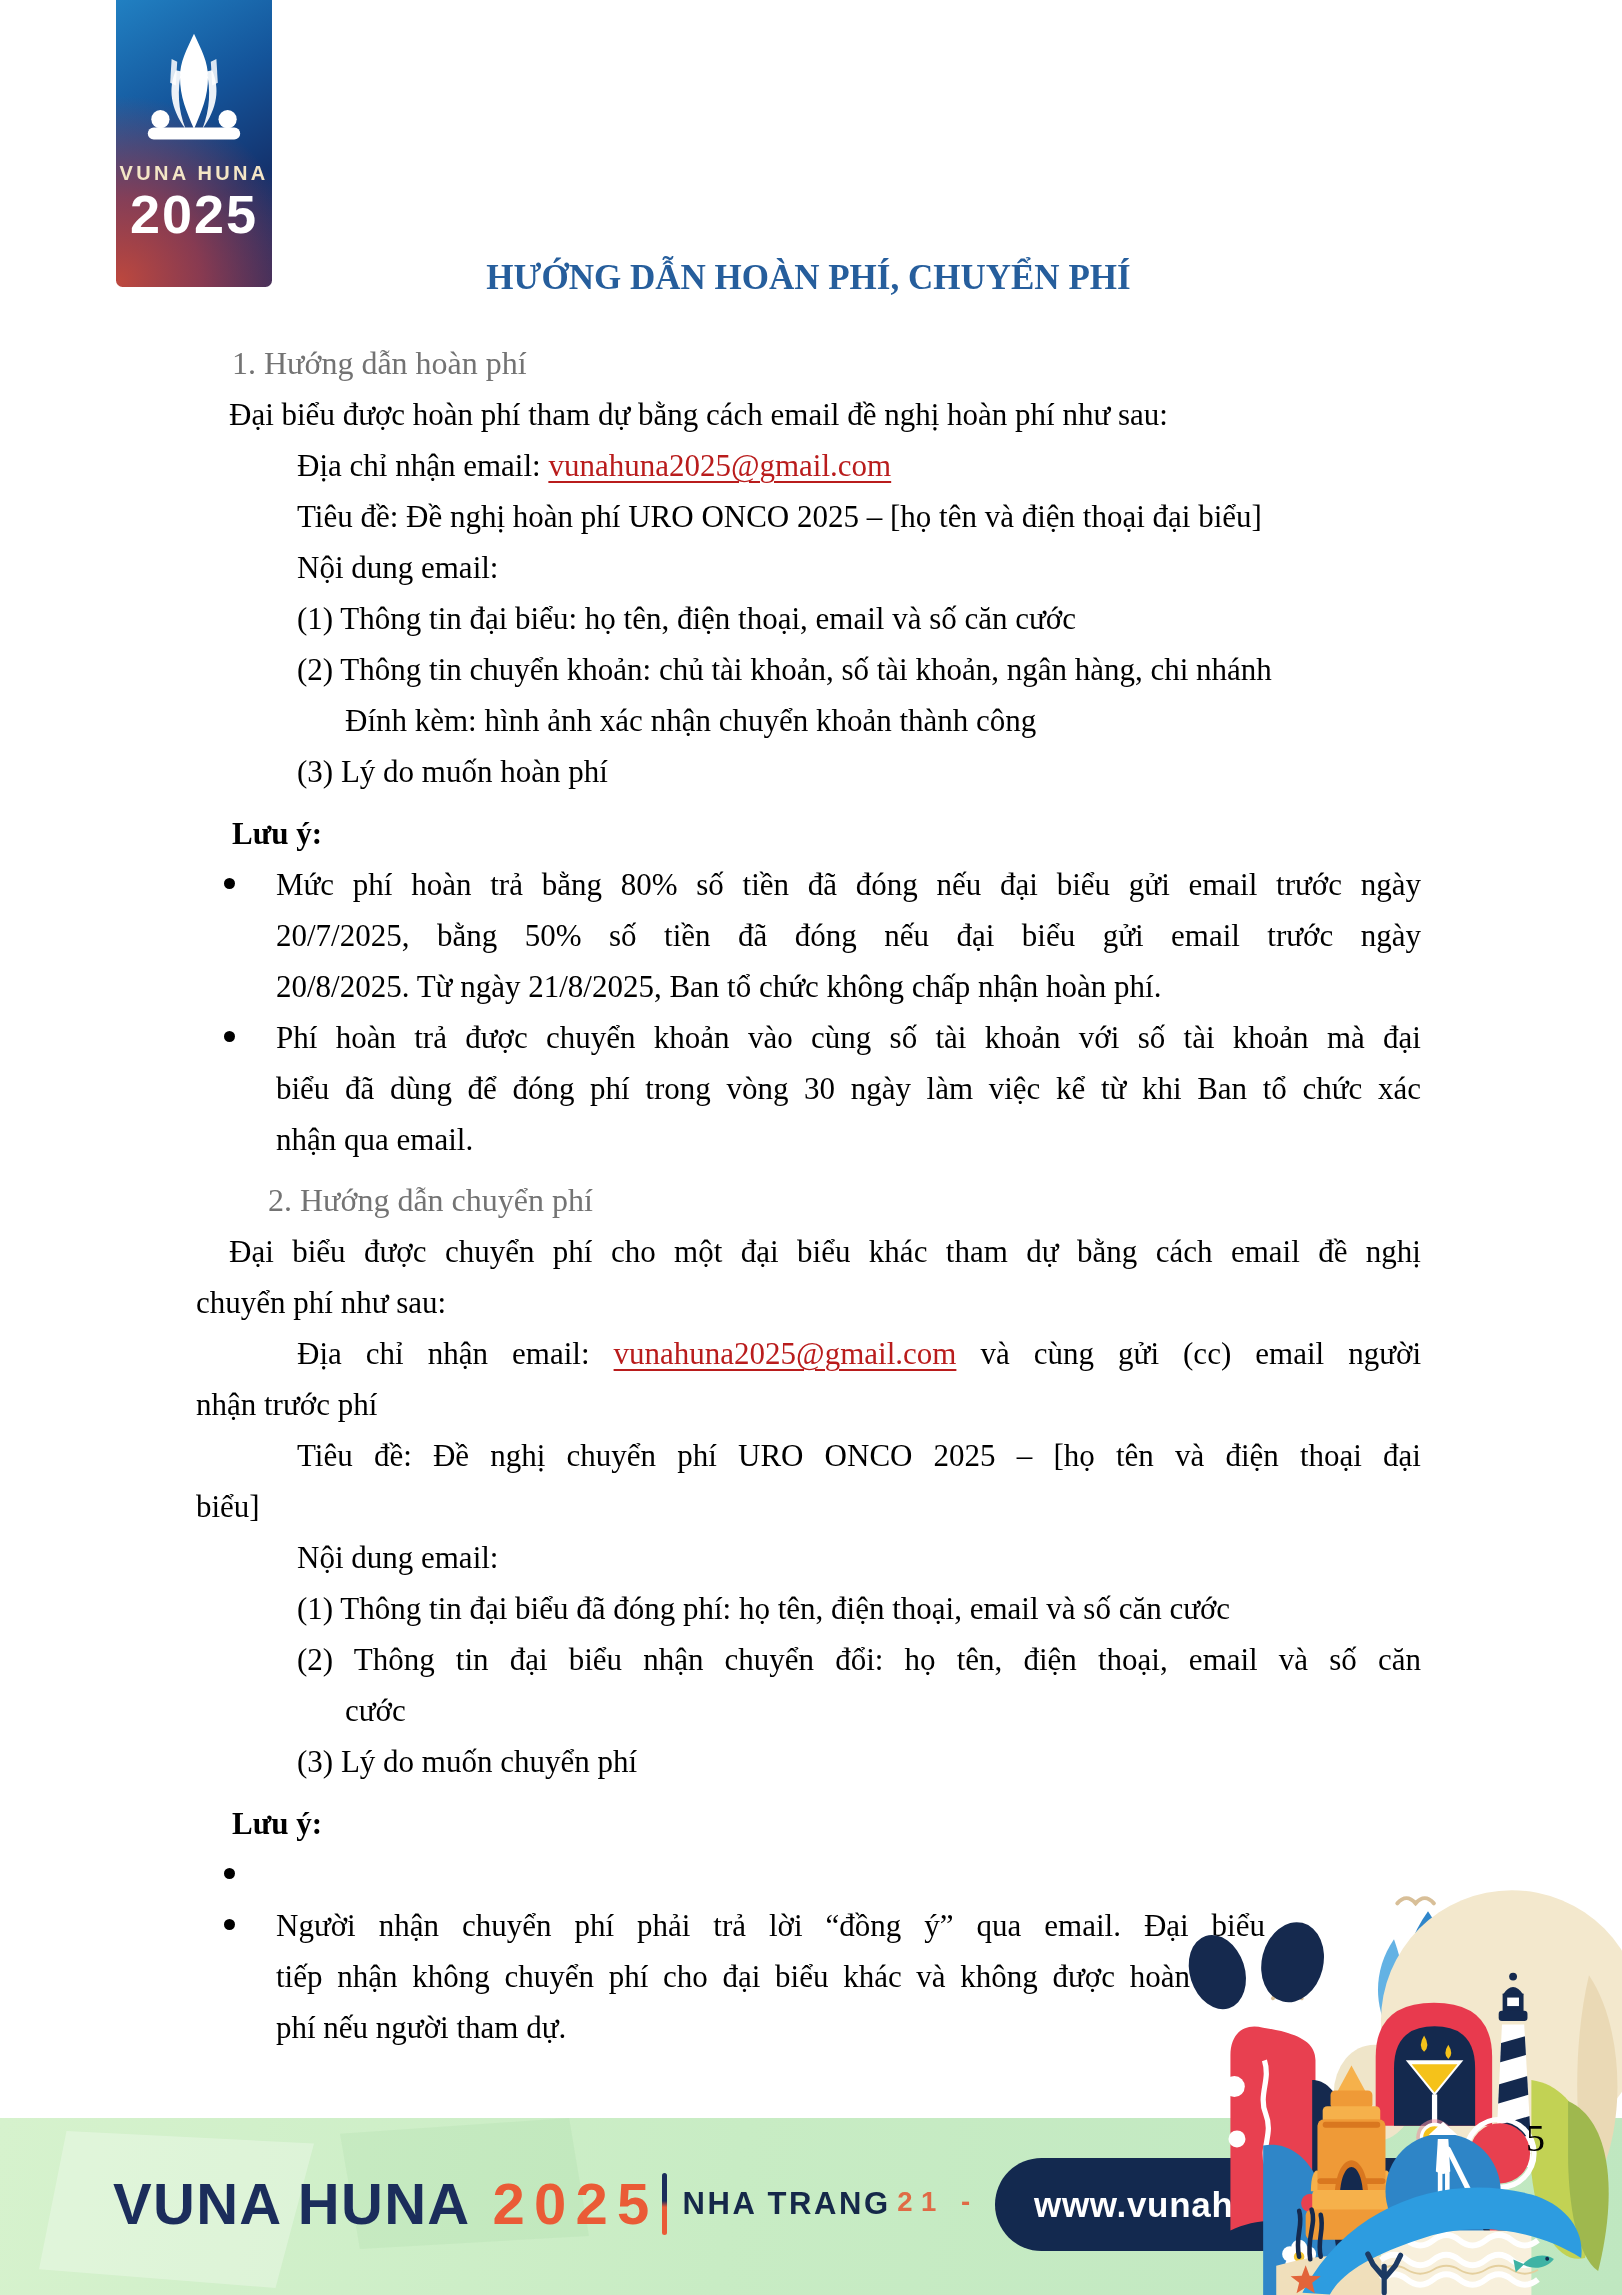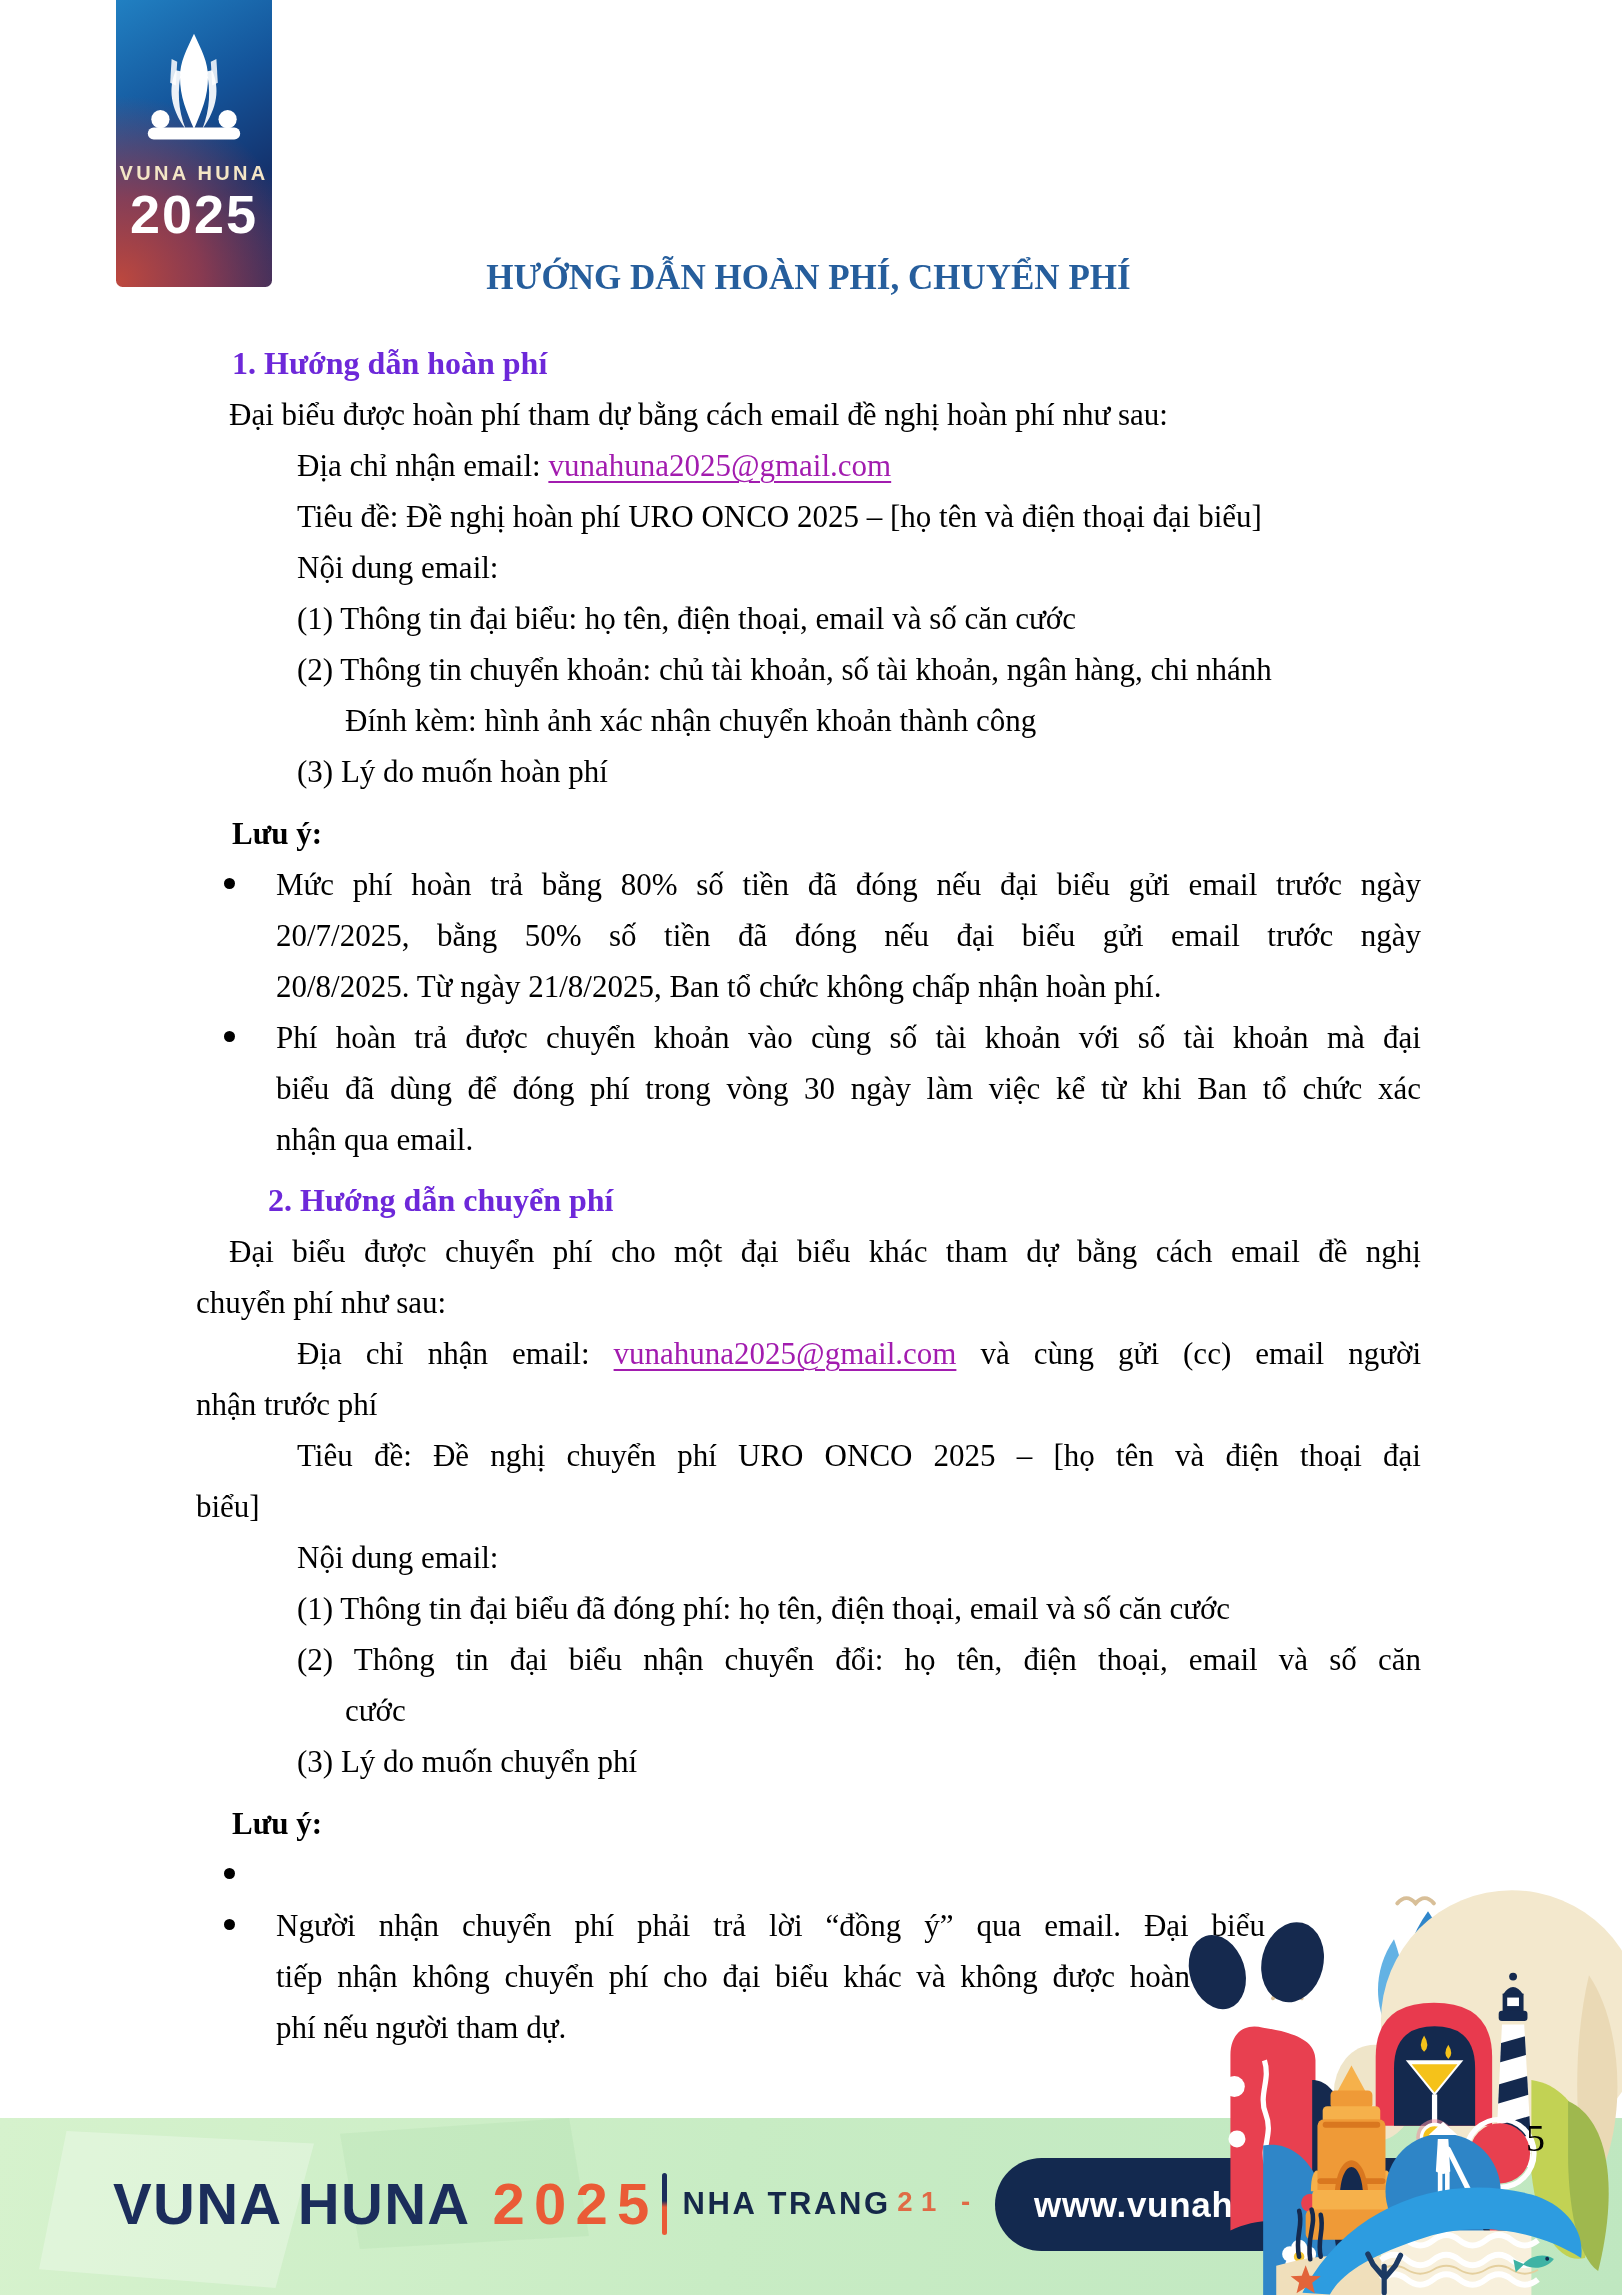--- a/index.html
+++ b/index.html
@@ -16,31 +16,31 @@
   .lg-name{margin-top:3.9px;font:700 20px/1 "Liberation Sans","DejaVu Sans",sans-serif;
     color:#f4e6c6;letter-spacing:3.3px;}
   .lg-year{margin-top:3.9px;font:800 54px/1 "Liberation Sans","DejaVu Sans",sans-serif;
     color:#ffffff;letter-spacing:2px;}
 
   
   .doc{position:absolute;left:196px;top:0;width:1225px;z-index:2;}
   .ln{position:relative;height:51px;line-height:51px;font-size:31px;white-space:nowrap;}
   .title{margin-top:251px;height:54px;line-height:54px;text-align:center;font-weight:700;
          font-size:35px;color:#265e9c;white-space:nowrap;}
-  .h{font-weight:700;font-size:32px;color:#6d28d9;padding-left:36px;}
+  .h{font-weight:400;font-size:32px;color:#737373;padding-left:36px;}
   .m1{margin-top:33px;}
   .m2{margin-top:10.5px;margin-left:36px;}
   .pa{padding-left:33px;}
   .pb{padding-left:101px;}
   .pc{padding-left:149px;}
   .bold{font-weight:700;}
   .bt{padding-left:80px;}
   .dot{position:absolute;left:27.5px;top:19.6px;width:11px;height:11px;border-radius:50%;background:#000;}
   .j{white-space:normal;text-align:justify;text-align-last:justify;}
-  .lk{color:#a21caf;text-decoration:underline;text-decoration-thickness:2px;text-underline-offset:5.2px;cursor:pointer;}
+  .lk{color:#b91c1c;text-decoration:underline;text-decoration-thickness:2px;text-underline-offset:5.2px;cursor:pointer;}
 
   
   .band{position:absolute;left:0;top:2118px;width:1623px;height:177px;z-index:1;
     background:linear-gradient(100deg,#d6f2cd 0%,#c8ecc4 45%,#bfe7c0 100%);}
   .patch{position:absolute;background:rgba(255,255,255,.28);}
   .p1{left:39px;top:13px;width:275px;height:157px;clip-path:polygon(10% 0,100% 8%,86% 100%,0 88%);}
   .p2{left:340px;top:0;width:249px;height:131px;background:rgba(150,210,150,.15);
       clip-path:polygon(0 12%,92% 0,100% 90%,8% 100%);}
   .fbrand{position:absolute;left:113px;top:52px;display:flex;align-items:center;
           font-family:"Liberation Sans","DejaVu Sans",sans-serif;}

